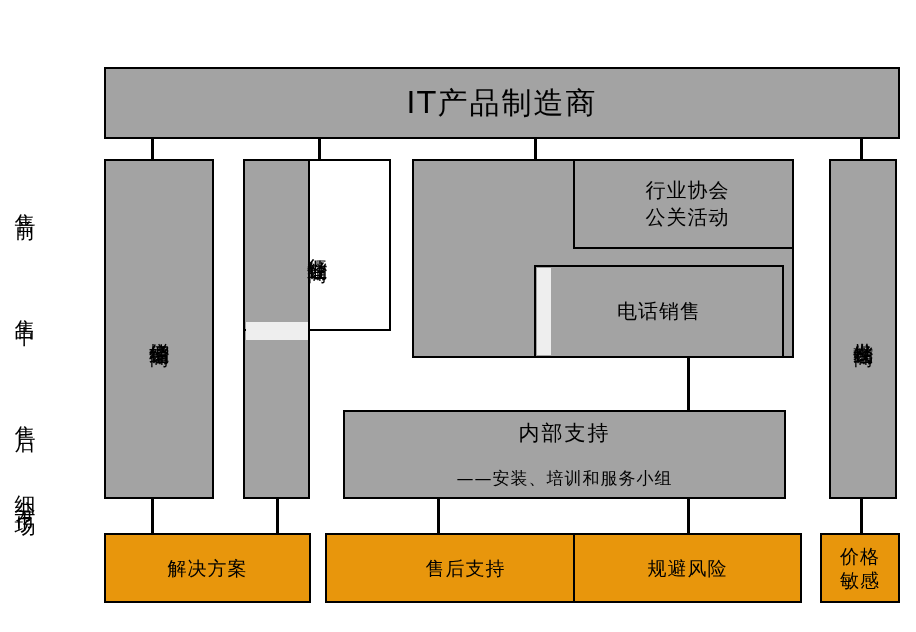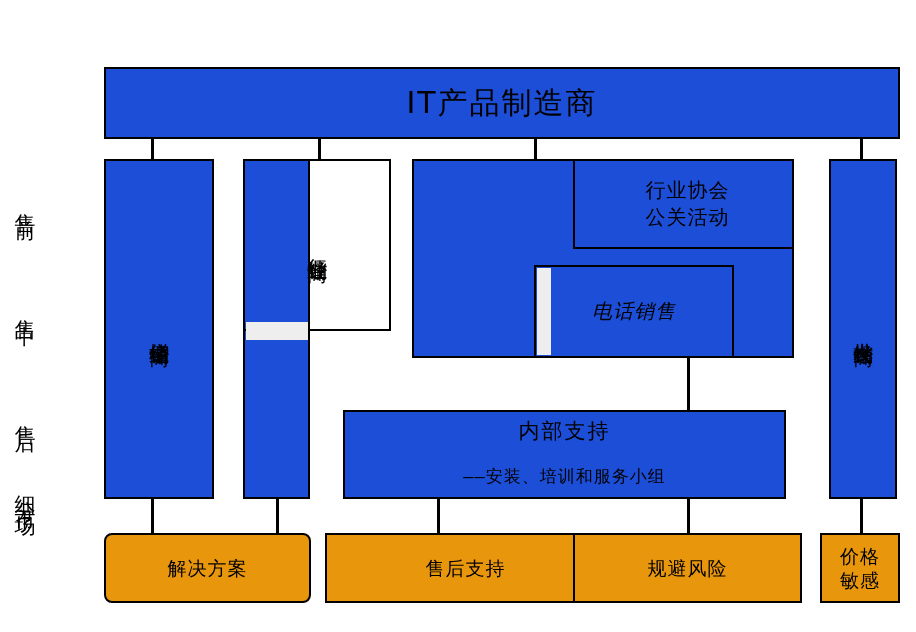--- a/index.html
+++ b/index.html
@@ -16,21 +16,21 @@
   }
   #canvas {
     position: relative;
     width: 916px;
     height: 632px;
   }
   .box {
     position: absolute;
     box-sizing: border-box;
     border: 2px solid #000000;
-    background: #1d4ed8;
+    background: #a3a3a3;
     display: flex;
     align-items: center;
     justify-content: center;
     text-align: center;
     line-height: 1.18;
   }
   .orange {
     background: #e8960c;
     border: 2px solid #000000;
   }
@@ -49,21 +49,21 @@
     writing-mode: vertical-rl;
     text-orientation: upright;
     font-size: 21px;
     letter-spacing: 7px;
     line-height: 1;
     color: #000000;
   }
   #title-box { font-size: 30px; letter-spacing: 2px; }
   .mid-font { font-size: 20px; letter-spacing: 1px; }
   .small-font { font-size: 19px; letter-spacing: 1px; }
-  .inner-support { flex-direction: column; font-family: Liberation Mono, monospace; }
+  .inner-support { flex-direction: column; }
   .inner-support .l1 { font-size: 21px; letter-spacing: 2px; }
   .inner-support .l2 { font-size: 17px; letter-spacing: 1px; margin-top: 22px; }
   .gap {
     position: absolute;
     background: #eeeeee;
   }
 </style>
 </head>
 <body>
 
@@ -87,39 +87,39 @@
   <div class="box vert mid-font" style="left:243px; top:159px; width:148px; height:172px; border-right:2px solid #000; background:transparent;">行业经销商</div>
   <div class="gap" style="left:246px; top:322px; width:62px; height:18px;"></div>
 
   <div class="box" style="left:412px; top:159px; width:382px; height:199px;"></div>
 
   <div class="box" style="left:573px; top:159px; width:221px; height:90px; flex-direction:column;padding-left:8px;">
     <div class="mid-font">行业协会</div>
     <div class="mid-font" style="margin-top:3px;">公关活动</div>
   </div>
 
-  <div class="box mid-font" style="left:534px; top:265px; width:200px; height:93px;font-style:italic;">电话销售</div>
+  <div class="box mid-font" style="left:534px; top:265px; width:250px; height:93px;">电话销售</div>
   <div class="gap" style="left:537px; top:268px; width:14px; height:87px;"></div>
 
   <div class="line vline" style="left:687px; top:358px; height:52px;"></div>
 
   <div class="box inner-support" style="left:343px; top:410px; width:443px; height:89px;">
     <div class="l1">内部支持</div>
     <div class="l2">——安装、培训和服务小组</div>
   </div>
 
   <div class="box vert mid-font" style="left:829px; top:159px; width:68px; height:340px;">批发经销商</div>
 
   <div class="line vline" style="left:151px; top:499px; height:34px;"></div>
   <div class="line vline" style="left:276px; top:499px; height:34px;"></div>
   <div class="line vline" style="left:437px; top:499px; height:34px;"></div>
   <div class="line vline" style="left:687px; top:499px; height:34px;"></div>
   <div class="line vline" style="left:860px; top:499px; height:34px;"></div>
 
-  <div class="box orange small-font" style="left:104px; top:533px; width:207px; height:70px;border-radius:8px;">解决方案</div>
+  <div class="box orange small-font" style="left:104px; top:533px; width:207px; height:70px;">解决方案</div>
   <div class="box orange small-font" style="left:325px; top:533px; width:281px; height:70px;">售后支持</div>
   <div class="box orange" style="left:820px; top:533px; width:80px; height:70px; flex-direction:column;">
     <div class="small-font">价格</div>
     <div class="small-font" style="margin-top:2px;">敏感</div>
   </div>
   <div class="box orange small-font" style="left:573px; top:533px; width:229px; height:70px;">规避风险</div>
 
 </div>
 
 </body></html>

